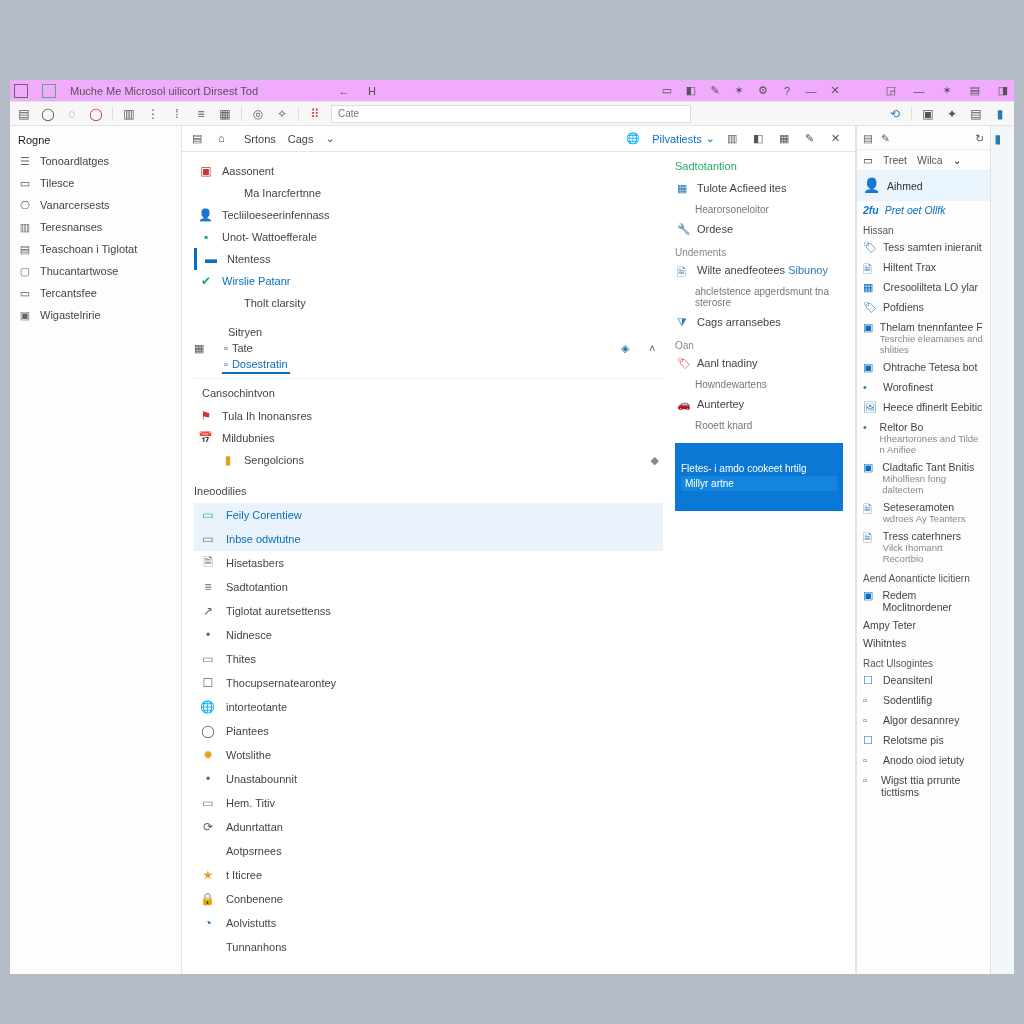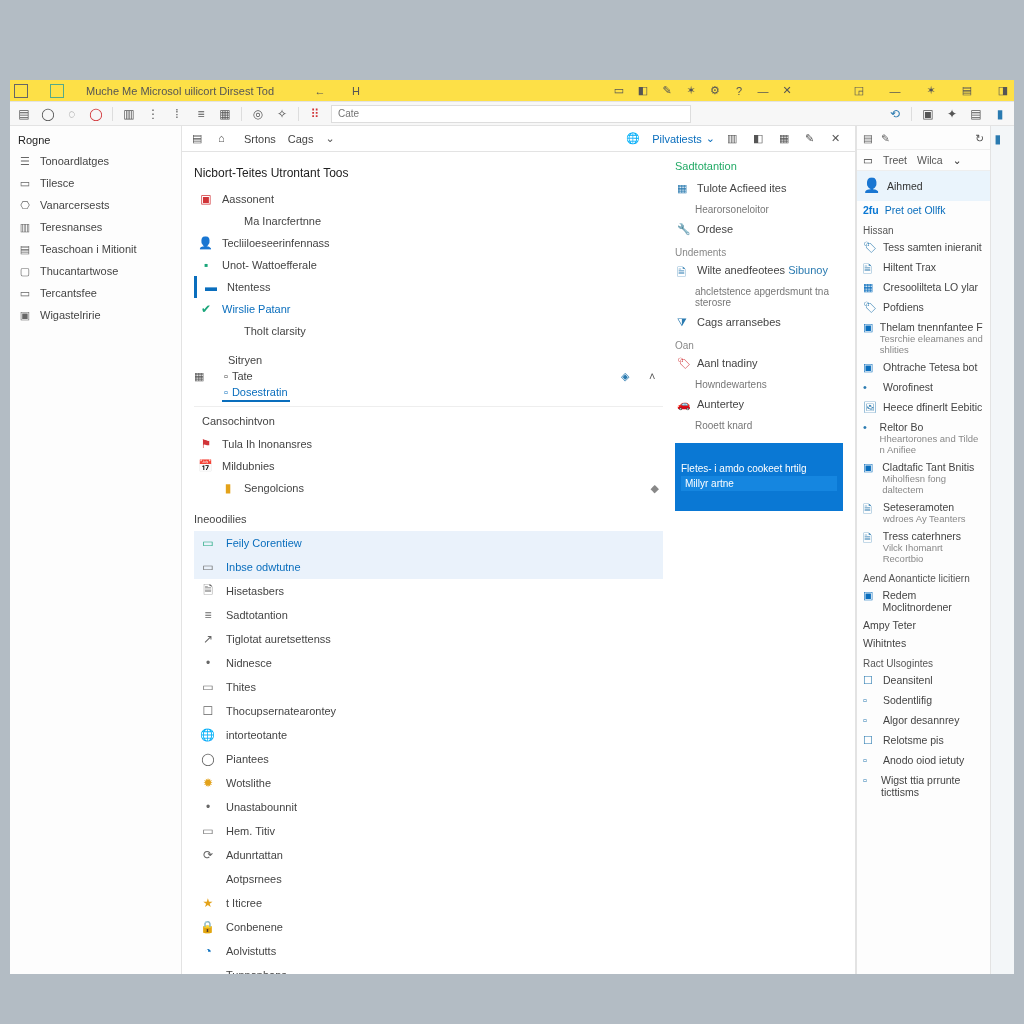--- a/index.html
+++ b/index.html
@@ -1,18 +1,18 @@
 <!DOCTYPE html>
 <html><head>
 <meta charset="utf-8">
 <style>
 * { margin:0; padding:0; box-sizing:border-box; font-family:"Segoe UI",Arial,sans-serif; }
 body { background:#b3bcc4; width:1024px; height:1024px; overflow:hidden; }
 .app { position:absolute; top:80px; left:10px; right:10px; bottom:50px; background:#fff; display:flex; flex-direction:column; font-size:11px; color:#333; }
-.titlebar { height:22px; background:#fde047; border-bottom:1px solid #e3e3e3; display:flex; align-items:center; padding:0 4px; gap:22px; }
+.titlebar { height:22px; background:#f0abfc; border-bottom:1px solid #e3e3e3; display:flex; align-items:center; padding:0 4px; gap:14px; }
 .titlebar .doc-icon { width:14px; height:14px; border:1px solid #666; }
 .titlebar .title { flex:1; font-size:11px; color:#555; }
 .titlebar .winbtns { display:flex; gap:10px; }
 .winbtn { width:14px; height:14px; display:flex; align-items:center; justify-content:center; color:#555; }
 .toolbar1 { height:24px; background:#f7f7f7; border-bottom:1px solid #e3e3e3; display:flex; align-items:center; padding:0 6px; gap:8px; }
 .tb-ico { width:16px; height:16px; display:flex; align-items:center; justify-content:center; color:#555; font-size:12px; }
 .tb-ico.red { color:#d13438; }
 .tb-sep { width:1px; height:14px; background:#ddd; }
 .tb-input { flex:0 0 360px; height:18px; border:1px solid #ddd; padding:0 6px; font-size:10px; color:#888; background:#fff; }
 .tb-right { margin-left:auto; display:flex; gap:8px; }
@@ -49,21 +49,21 @@
 .side-item.small { font-size:10px; color:#777; padding-left:20px; }
 .side-group { font-size:10px; color:#888; margin:6px 0 2px 0; }
 .side-highlight { background:#0a78d4; color:#fff; padding:20px 6px; margin-top:8px; font-size:10px; }
 .side-highlight .r2 { background:#1586e0; margin-top:2px; padding:2px 4px; }
 .rpanel { width:134px; border-left:1px solid #e3e3e3; background:#fdfdfd; overflow:auto; padding:0; font-size:10.5px; }
 .rp-top { height:24px; display:flex; align-items:center; gap:8px; border-bottom:1px solid #eee; padding:0 6px; color:#555; }
 .rp-tabs { display:flex; gap:10px; padding:4px 6px; border-bottom:1px solid #eee; }
 .rp-tab { color:#555; }
 .rp-hero { background:#eaf4fc; padding:6px; display:flex; align-items:center; gap:6px; }
 .rp-hero .big-ic { width:18px; height:18px; color:#0a78d4; font-size:14px; }
-.rp-row { display:flex; align-items:center; gap:6px; padding:3px 6px; color:#0a6ebd; }
+.rp-row { display:flex; align-items:center; gap:6px; padding:3px 6px; color:#0a6ebd;font-style:italic; }
 .rp-sec { color:#555; padding:6px 6px 2px 6px; font-size:10px; }
 .rp-item { display:flex; align-items:flex-start; gap:6px; padding:3px 6px; color:#444; }
 .rp-item .ic { width:14px; height:14px; font-size:11px; color:#2a7ab0; }
 .rp-item .sub { font-size:9.5px; color:#888; display:block; }
 .farpanel { width:24px; background:#f3f6f8; border-left:1px solid #e3e3e3; display:flex; flex-direction:column; align-items:center; padding-top:6px; gap:8px; }
 .far-ico { width:16px; height:16px; color:#2a7ab0; font-size:12px; }
 </style>
 </head>
 <body>
 
@@ -137,21 +137,21 @@
           <div class="lnav-item">
       <span class="lnav-ico">⎔</span>
       <span>Vanarcersests</span>
           </div>
           <div class="lnav-item">
       <span class="lnav-ico">▥</span>
       <span>Teresnanses</span>
           </div>
           <div class="lnav-item">
       <span class="lnav-ico">▤</span>
-      <span>Teaschoan i Mitionit</span>
+      <span>Teaschoan i Tiglotat</span>
           </div>
           <div class="lnav-item">
       <span class="lnav-ico">▢</span>
       <span>Thucantartwose</span>
           </div>
           <div class="lnav-item">
       <span class="lnav-ico">▭</span>
       <span>Tercantsfee</span>
           </div>
           <div class="lnav-item">
@@ -173,21 +173,20 @@
         <span class="head-pill"><span>Pilvatiests</span> ⌄</span>
         <span class="head-ico">▥</span>
         <span class="head-ico">◧</span>
         <span class="head-ico">▦</span>
         <span class="head-ico">✎</span>
         <span class="head-ico">✕</span>
       </div>
 
       <div class="content">
         <div class="col-main">
-          <div class="section-title">Nicbort-Teites Utrontant Toos</div>
           <div id="main-rows">
               <div class="row">
      <span class="ic">
                   <span style="color:#d13438">▣</span>
                 </span>
      <span>Aassonent</span>
               </div>
               <div class="row indent">
      <span class="ic"></span>
      <span>Ma Inarcfertnne</span>

